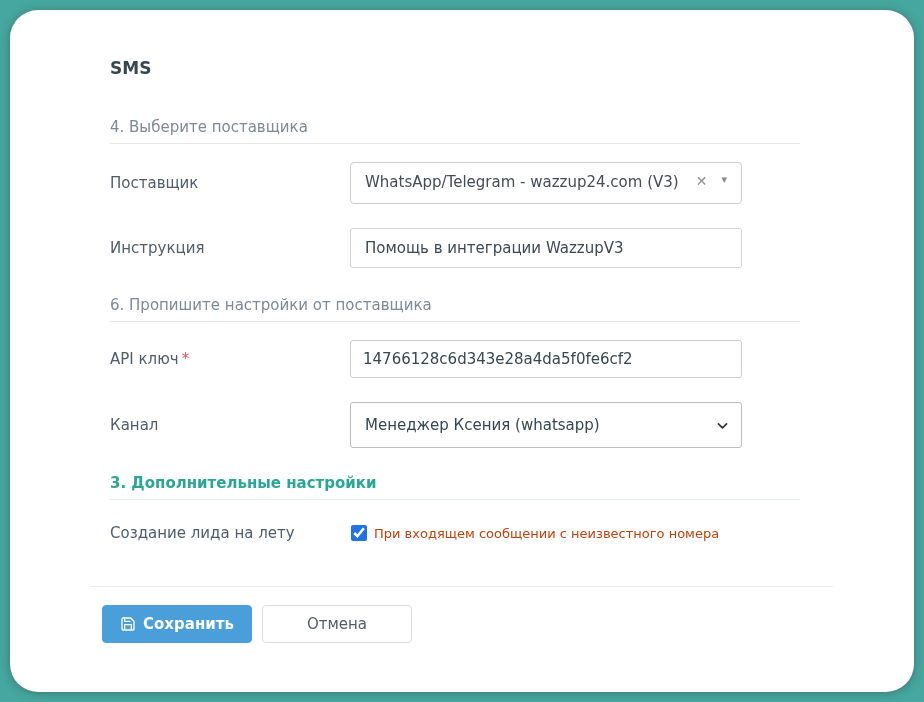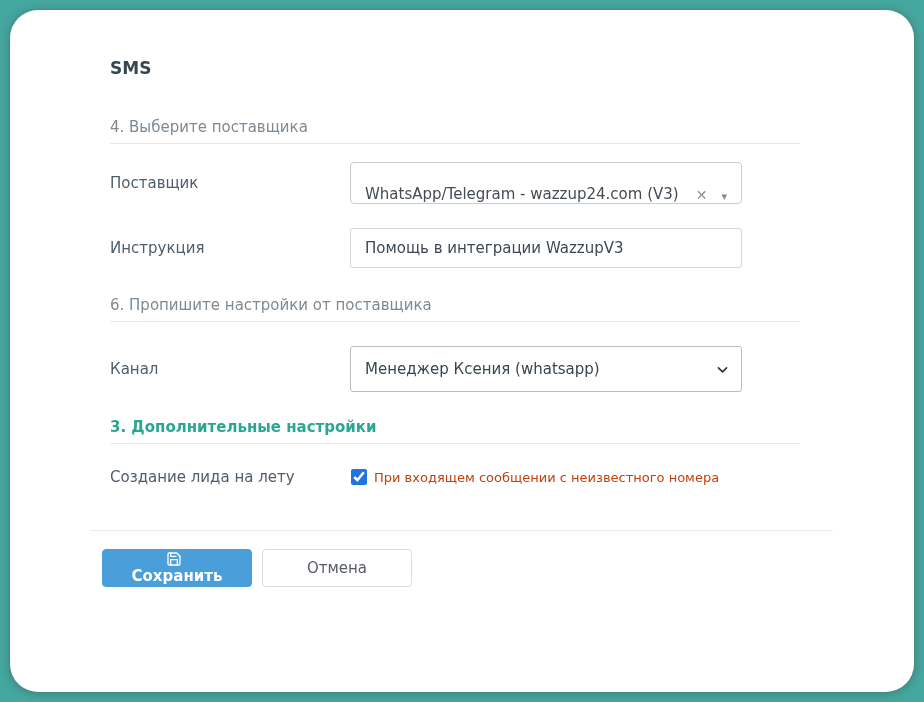--- a/index.html
+++ b/index.html
@@ -58,22 +58,22 @@
   }
   .required-mark { color: #e05b5b; margin-left: 3px; }
 
   .control { flex: 0 0 392px; width: 392px; box-sizing: border-box; }
 
   .select2-box {
     height: 42px;
     border: 1px solid #ccc;
     border-radius: 4px;
     display: flex;
-    align-items: flex-end;
-    padding: 4px 10px 0 14px;
+    align-items: flex-start;
+    padding: 10px 10px 0 14px;
     cursor: pointer;
     background: #fff;
   }
   .select2-text {
     flex: 1;
     font-size: 15px;
     color: #444c54;
     white-space: nowrap;
     overflow: hidden;
   }
@@ -153,21 +153,20 @@
     height: 38px;
     width: 150px;
     border-radius: 4px;
     font-size: 15px;
     display: flex;
     align-items: center;
     justify-content: center;
     cursor: pointer;
     box-sizing: border-box;
     font-family: "DejaVu Sans", "Liberation Sans", sans-serif;
-    flex-direction: column;
   }
   .btn-save {
     background: #4a9ed9;
     border: 1px solid #4a9ed9;
     color: #ffffff;
     font-weight: bold;
   }
   .btn-save svg { margin-right: 7px; }
   .btn-cancel {
     background: #ffffff;
@@ -197,20 +196,26 @@
 
       <div class="form-row row-instruction">
         <div class="field-label">Инструкция</div>
         <div class="control static-box">
           <span>Помощь в интеграции WazzupV3</span>
         </div>
       </div>
 
       <div class="section-heading section-two">6. Пропишите настройки от поставщика</div>
 
+      <div class="form-row row-apikey">
+        <div class="field-label">
+          <span>API ключ</span><span class="required-mark">*</span>
+        </div>
+        <input class="control text-input" type="text" value="14766128c6d343e28a4da5f0fe6cf2" style="">
+      </div>
 
       <div class="form-row row-channel">
         <div class="field-label">Канал</div>
         <div class="control native-select">
           <span class="select2-text">Менеджер Ксения (whatsapp)</span>
           <svg class="chev" viewBox="0 0 16 16" fill="none" stroke="#333" stroke-width="2" stroke-linecap="round" stroke-linejoin="round">
               <polyline points="3,6 8,11 13,6"></polyline>
             </svg>
         </div>
       </div>

